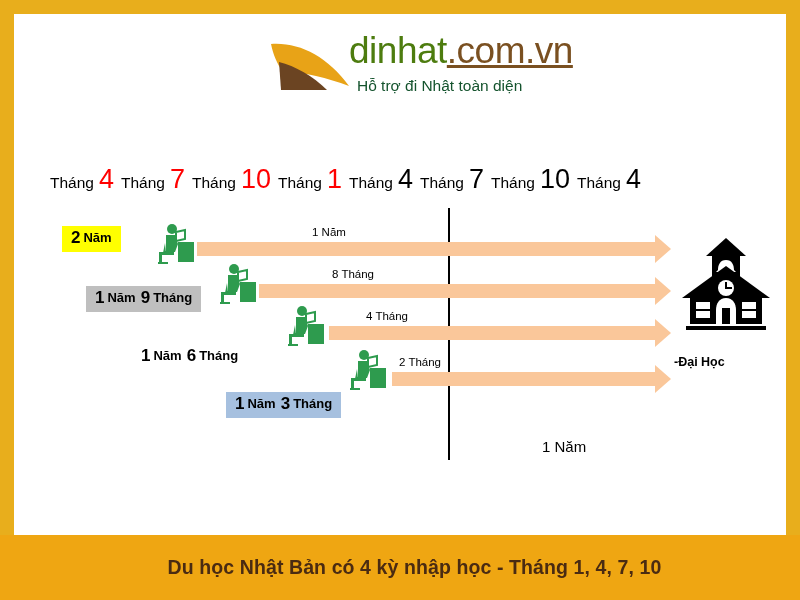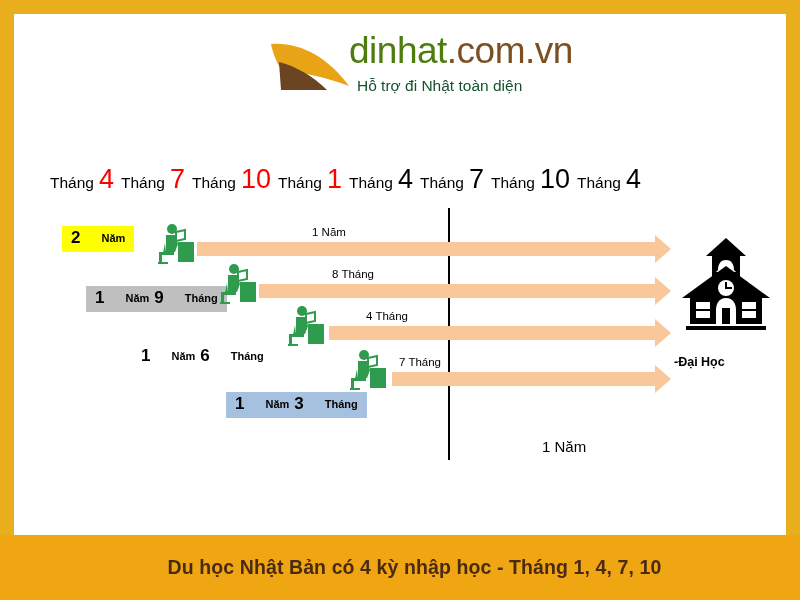--- a/index.html
+++ b/index.html
@@ -34,21 +34,21 @@
     position: absolute; left: 0px; top: 12px;
     width: 82px; height: 62px;
   }
   #logo-text {
     position: absolute; left: 80px; top: 8px;
     font-size: 37px;
     letter-spacing: -0.5px;
     white-space: nowrap;
   }
   .lt-a { color: #4d7c0f; }
-  .lt-b { color: #7A5021; }
+  .lt-b { color: #7A5021; text-decoration: underline; }
   #logo-tag {
     position: absolute; left: 88px; top: 55px;
     font-size: 15.5px;
     color: #14532d;
     white-space: nowrap;
   }
 
   
   #months {
     position: absolute;
@@ -122,24 +122,24 @@
     padding: 3px 9px 4px 9px;
     white-space: nowrap;
     line-height: 1.1;
   }
   .badge .big {
     font-size: 17px;
     font-weight: bold;
     color: #000;
   }
   .badge .small {
-    font-size: 11px;
+    font-size: 13px;
     font-weight: bold;
     color: #000;
-    margin-left: 21px;
+    margin-left: 3px;
     margin-right: 5px;
   }
   .badge .small:last-child { margin-right: 0; }
   #badge0 { background: #FFFF00; }
   #badge1 { background: #BFBFBF; }
   #badge2 { background: transparent; }
   #badge3 { background: #A6C0DF; }
 
   
   #school {
@@ -322,21 +322,21 @@
         <path d="M7 30 L15 30 L15 33 L7 33 Z" fill="#2E9B4E"></path>
         <rect x="7" y="30" width="3" height="10" fill="#2E9B4E"></rect>
         <path d="M6 40 L16 40 L16 42 L6 42 Z" fill="#2E9B4E"></path>
         <path d="M13 21 L11 31 L14 31 Z" fill="#2E9B4E"></path>
         <path d="M24 10 L33 8 L33 17 L24 19 Z" fill="#ffffff" stroke="#2E9B4E" stroke-width="2"></path>
         <rect x="26" y="20" width="16" height="20" fill="#2E9B4E"></rect>
       </svg>
       <div class="bar" style="left:378px; top:358px; width:264px;">
         <span class="head"></span>
       </div>
-      <span class="bar-label" style="left:385px; top:342px;">7 Tháng</span>
+      <span class="bar-label" style="left:385px; top:342px;">2 Tháng</span>
     </div>
 
     <svg id="school" viewBox="0 0 96 100">
 
       <path d="M48 2 L68 20 L28 20 Z" fill="#000"></path>
       <rect x="34" y="20" width="28" height="22" fill="#000"></rect>
 
       <path d="M48 24 C54 24 56 29 56 34 L58 36 L38 36 L40 34 C40 29 42 24 48 24 Z" fill="#fff"></path>
       <circle cx="48" cy="38" r="2" fill="#fff"></circle>
 

